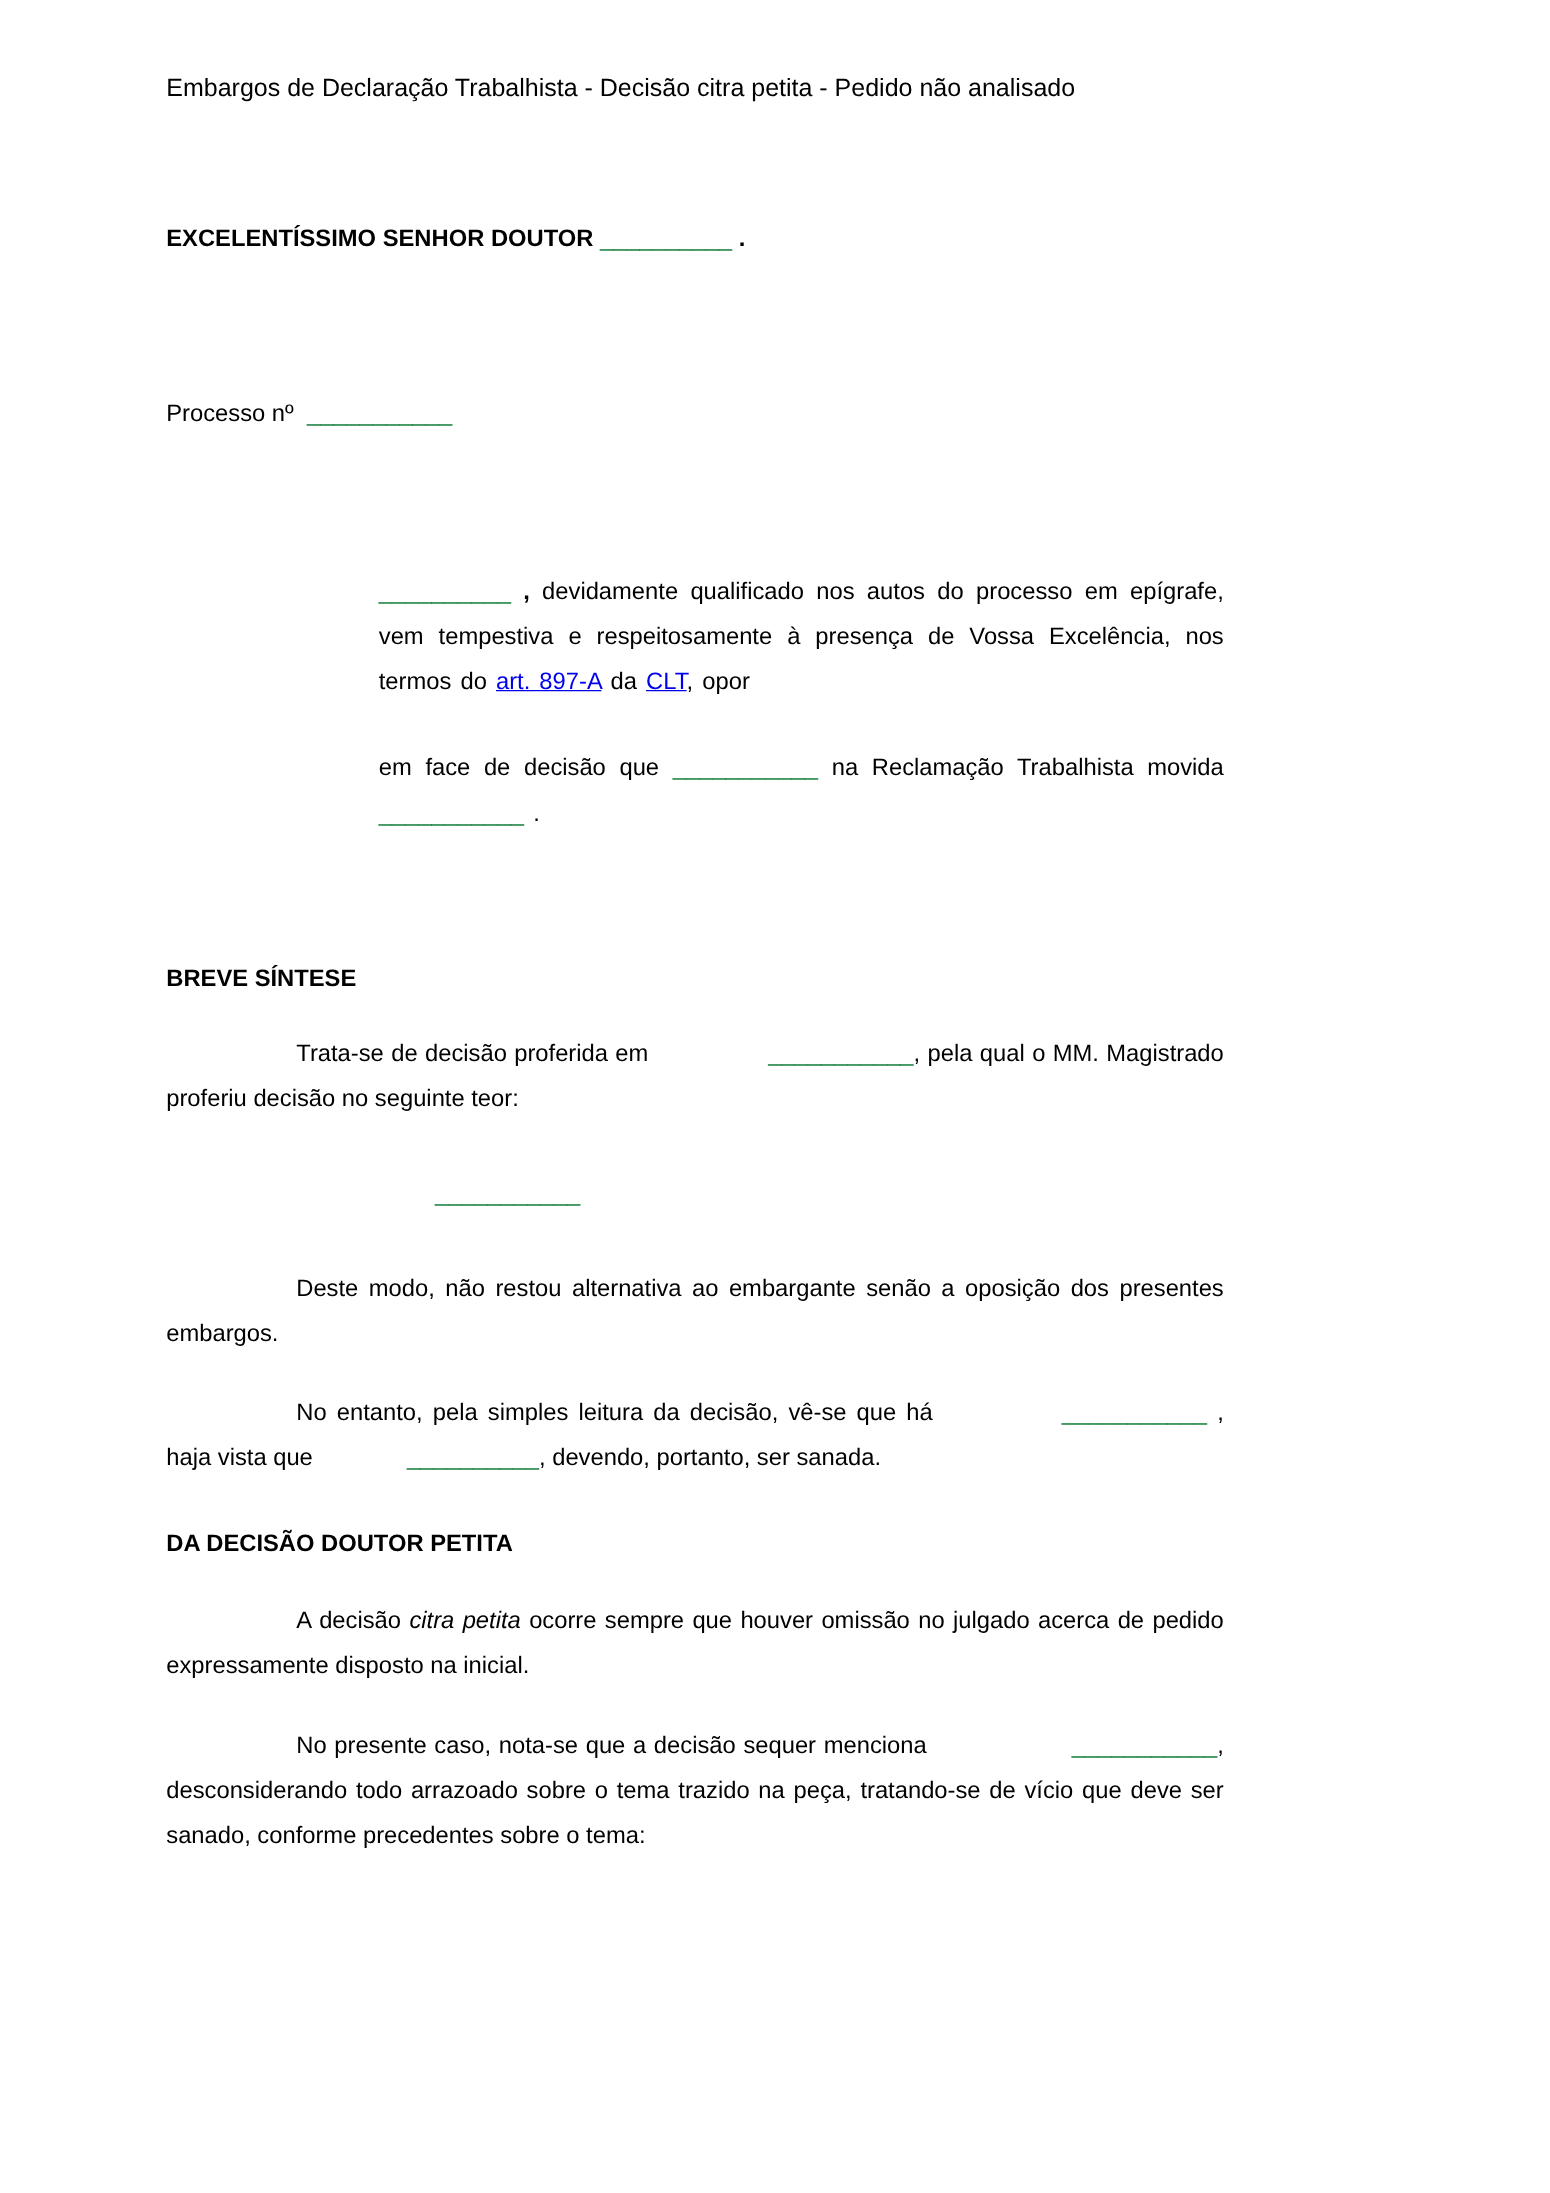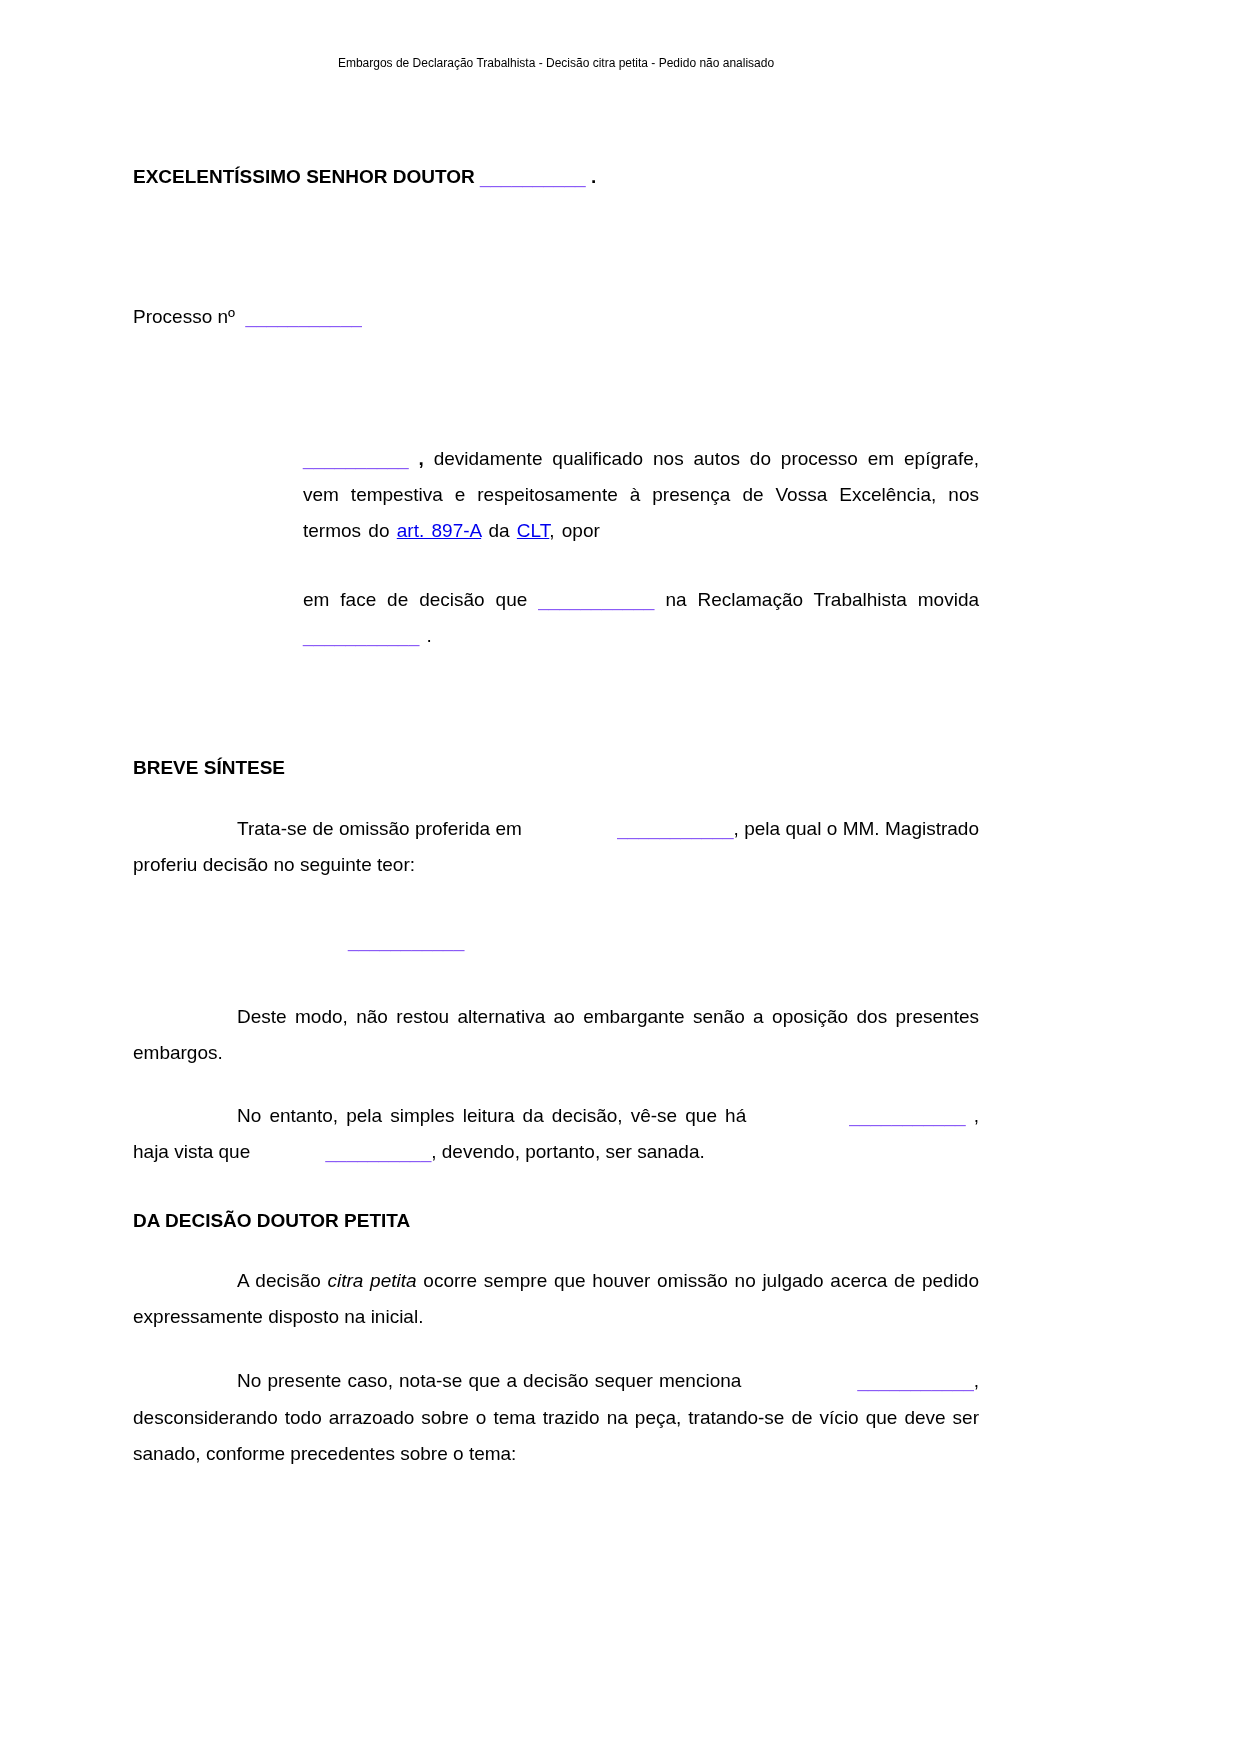--- a/index.html
+++ b/index.html
@@ -15,28 +15,27 @@
     overflow:hidden;
   }
   .content{
     position:absolute;
     left:133px;
     top:0;
     width:846px;
   }
   .doc-title{
     margin-top:52px;
-    text-align:center;
-    font-size:12px;
+    font-size:20px;
     white-space:nowrap;
   }
   p{margin:0;}
   .b{font-weight:bold;}
   .i{font-style:italic;}
-  .blank{color:#8b5cf6;letter-spacing:0;}
+  .blank{color:#15803d;letter-spacing:0;}
   .link{color:#0000EE;text-decoration:underline;cursor:pointer;}
   .gap{display:inline-block;height:1px;}
   .g95{width:95px;}
   .g90{width:90px;}
   .g70{width:70px;}
   .g110{width:110px;}
 
   .vocative{margin-top:84px;font-weight:bold;}
   .vocative .blank{font-weight:normal;}
   .processo{margin-top:104px;}
@@ -90,21 +89,21 @@
 
     <p class="processo"><span>Processo nº</span>&nbsp; <span class="blank">___________</span></p>
 
     <p class="qualification"><span class="blank">__________</span><span class="b"> ,</span> <span>devidamente qualificado nos autos do processo em epígrafe, vem tempestiva e respeitosamente à presença de Vossa Excelência, nos termos do</span> <span class="link">art. 897-A</span> <span>da</span> <span class="link">CLT</span><span>, opor</span></p>
 
 
     <p class="emface"><span>em face de decisão que</span> <span class="blank">___________</span> <span>na Reclamação Trabalhista movida</span> <span class="blank">___________</span><span> .</span></p>
 
     <p class="h-left">BREVE SÍNTESE</p>
 
-    <p class="para trata"><span>Trata-se de omissão proferida em</span> <span class="gap g90"></span><span class="blank">___________</span><span>, pela qual o MM. Magistrado proferiu decisão no seguinte teor:</span></p>
+    <p class="para trata"><span>Trata-se de decisão proferida em</span> <span class="gap g90"></span><span class="blank">___________</span><span>, pela qual o MM. Magistrado proferiu decisão no seguinte teor:</span></p>
 
     <p class="centerblank"><span class="blank">___________</span></p>
 
     <p class="para deste">Deste modo, não restou alternativa ao embargante senão a oposição dos presentes embargos.</p>
 
     <p class="para noentanto"><span>No entanto, pela simples leitura da decisão, vê-se que há</span> <span class="gap g95"></span><span class="blank">___________</span><span> ,</span> <span>haja vista que</span> <span class="gap g70"></span><span class="blank">__________</span><span>, devendo, portanto, ser sanada.</span></p>
 
     <p class="h-citra">DA DECISÃO DOUTOR PETITA</p>
 
     <p class="para adecisao"><span>A decisão</span> <span class="i">citra petita</span> <span>ocorre sempre que houver omissão no julgado acerca de pedido expressamente disposto na inicial.</span></p>

